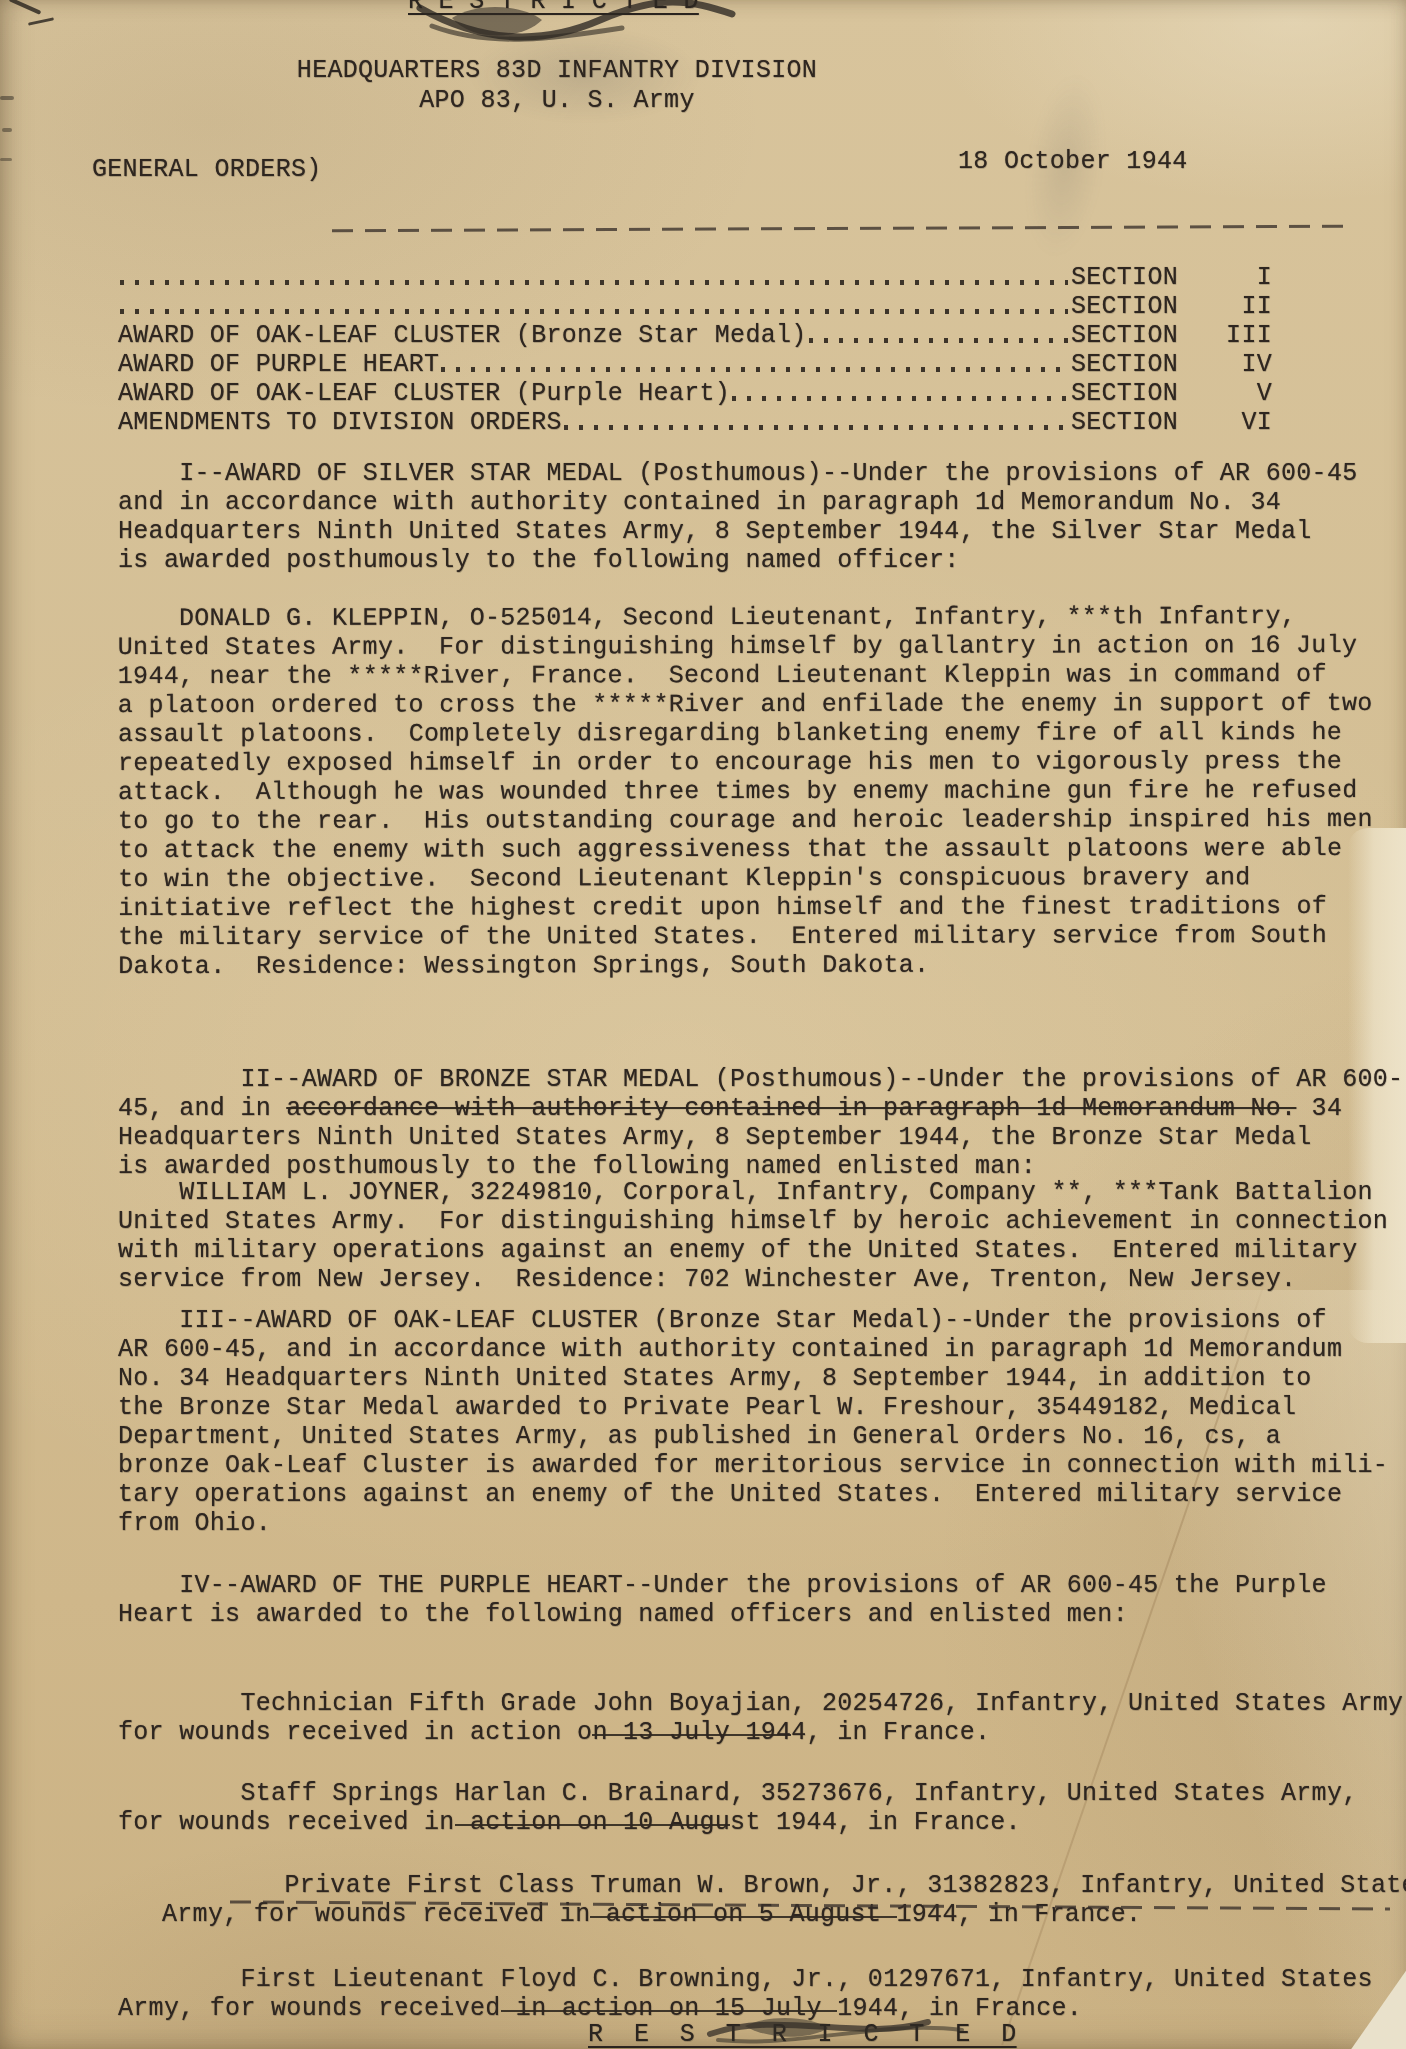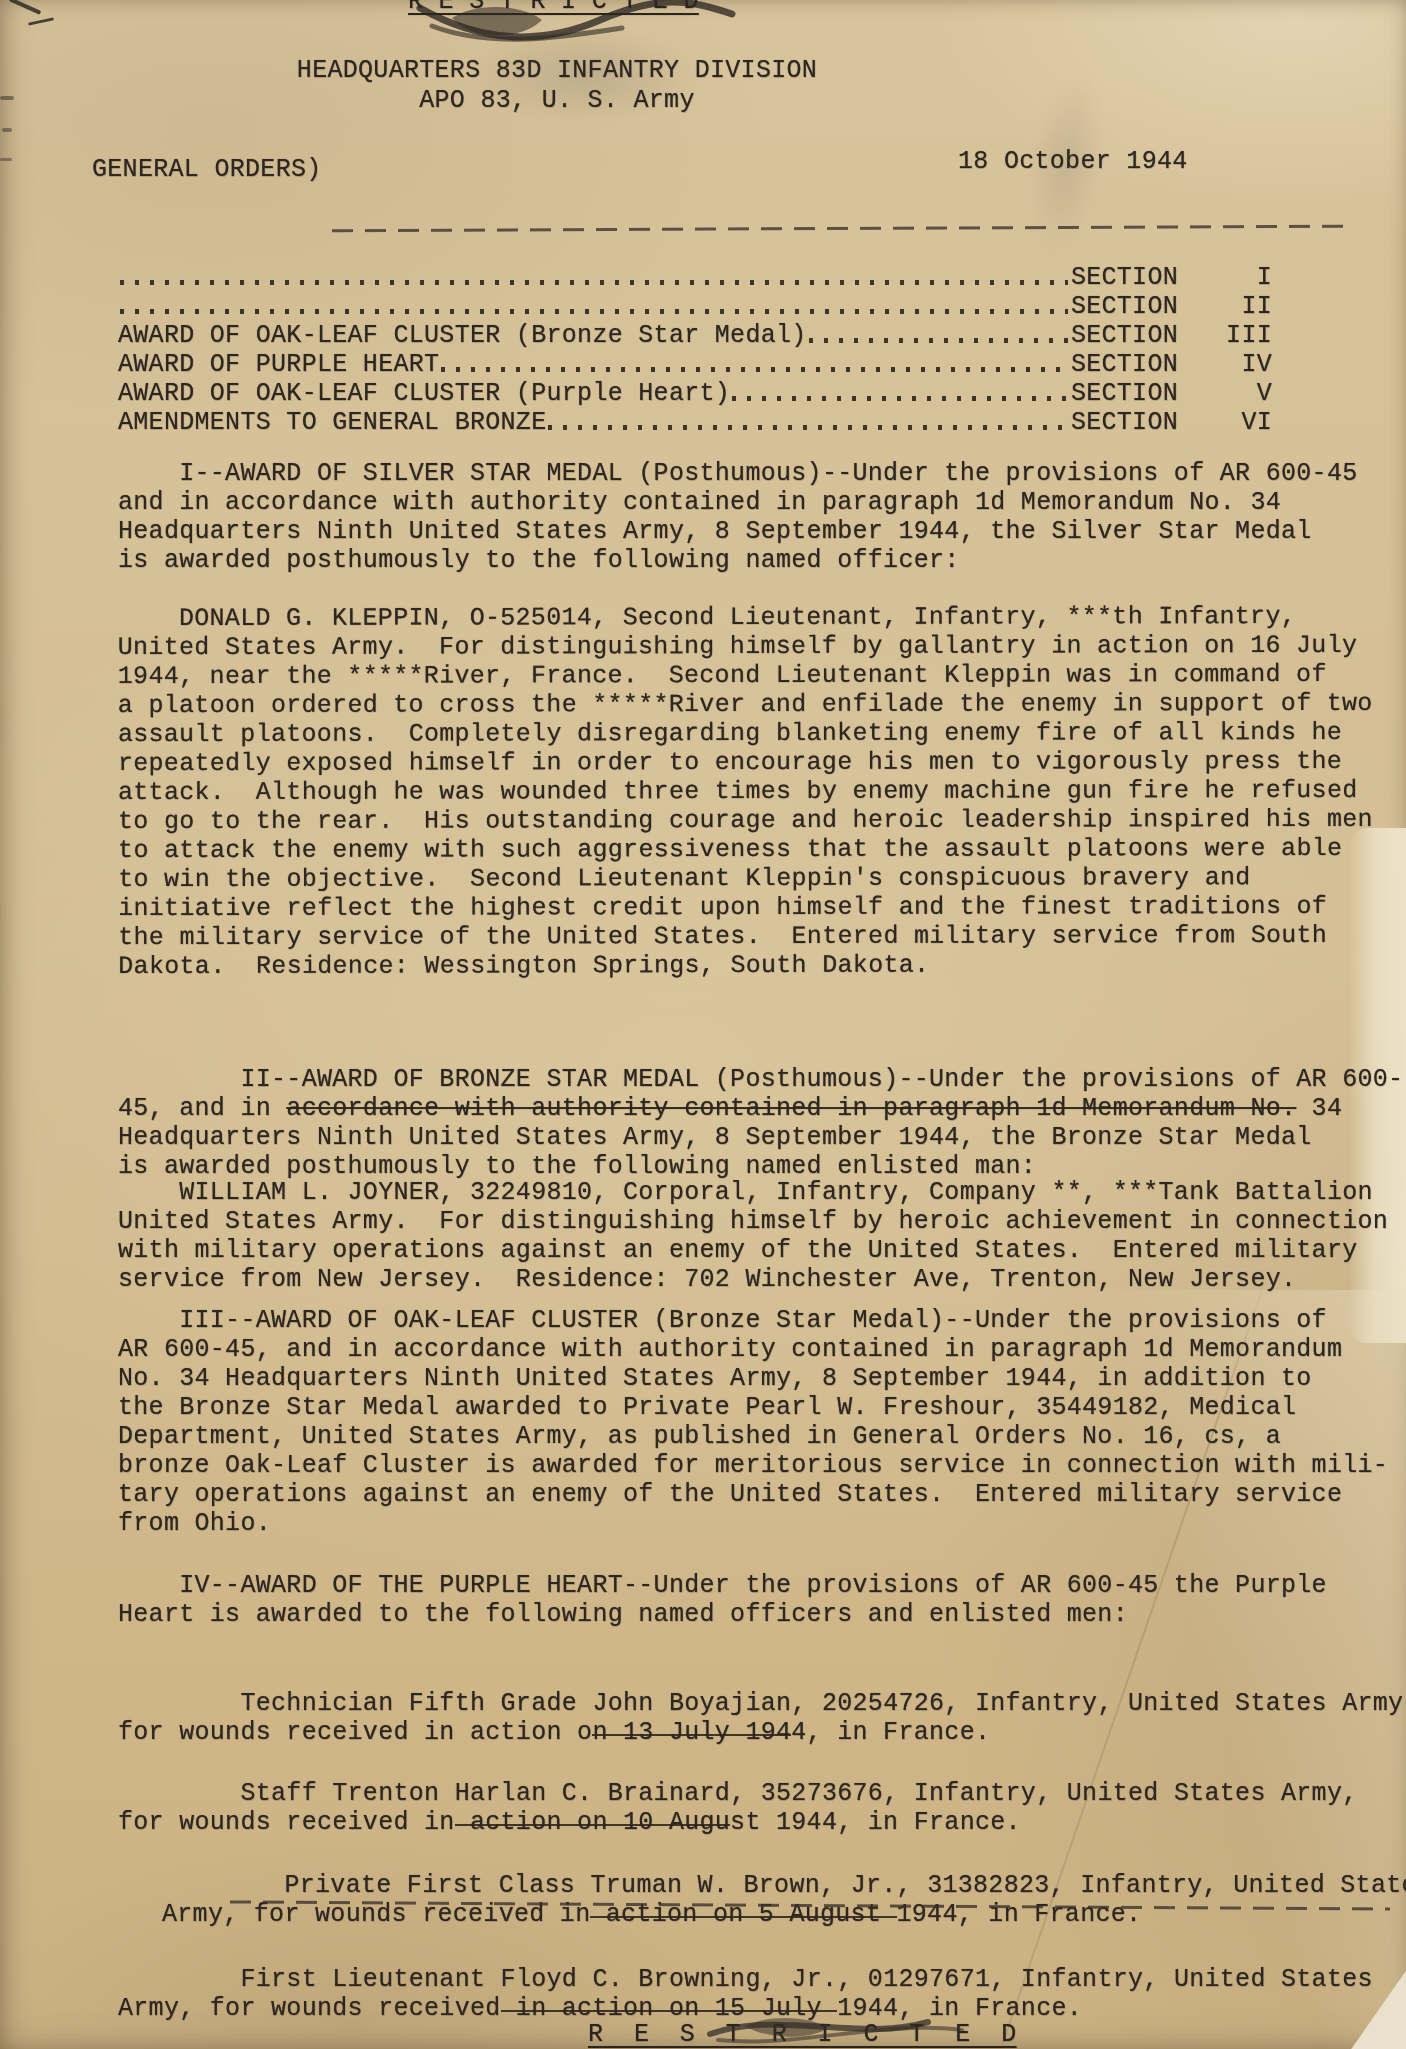--- a/index.html
+++ b/index.html
@@ -99,21 +99,21 @@
       <span class="idx-section">SECTION</span>
       <span class="idx-roman">IV</span>
     </div>
     <div class="t idx-row" style="position:static;">
       <span class="idx-label">AWARD OF OAK-LEAF CLUSTER (Purple Heart)</span>
       <span class="idx-dots"></span>
       <span class="idx-section">SECTION</span>
       <span class="idx-roman">V</span>
     </div>
     <div class="t idx-row" style="position:static;">
-      <span class="idx-label">AMENDMENTS TO GENERAL BRONZE</span>
+      <span class="idx-label">AMENDMENTS TO DIVISION ORDERS</span>
       <span class="idx-dots"></span>
       <span class="idx-section">SECTION</span>
       <span class="idx-roman">VI</span>
     </div>
   </div>
 
   <div class="t" style="top:459px;">    I--AWARD OF SILVER STAR MEDAL (Posthumous)--Under the provisions of AR 600-45
 and in accordance with authority contained in paragraph 1d Memorandum No. 34
 Headquarters Ninth United States Army, 8 September 1944, the Silver Star Medal
 is awarded posthumously to the following named officer:</div>
@@ -152,21 +152,21 @@
 from Ohio.</div>
 
   <div class="t" style="top:1571px;">    IV--AWARD OF THE PURPLE HEART--Under the provisions of AR 600-45 the Purple
 Heart is awarded to the following named officers and enlisted men:</div>
 
   <div class="t" style="top:1660px;">
     <span>    Technician Fifth Grade </span><span class="u">John Boyajian</span><span>, 20254726, Infantry, United States Army,
 for wounds received in action on 13 July 1944, in France.</span>
   </div>
   <div class="t" style="top:1750px;">
-    <span>    Staff Trenton </span><span class="u">Harlan C. Brainard</span><span>, 35273676, Infantry, United States Army,
+    <span>    Staff Springs </span><span class="u">Harlan C. Brainard</span><span>, 35273676, Infantry, United States Army,
 for wounds received in action on 10 August 1944, in France.</span>
   </div>
   <div class="t" style="top:1842px;margin-left:44px;">
     <span>    Private First Class </span><span class="u">Truman W. Brown, Jr.</span><span>, 31382823, Infantry, United States
 Army, for wounds received in action on 5 August 1944, in France.</span>
   </div>
   <div class="rule" style="left:230px;top:1904px;width:1160px;transform:rotate(.35deg);"></div>
   <div class="t" style="top:1936px;">
     <span>    First Lieutenant </span><span class="u">Floyd C. Browning, Jr.</span><span>, 01297671, Infantry, United States
 Army, for wounds received in action on 15 July 1944, in France.</span>

